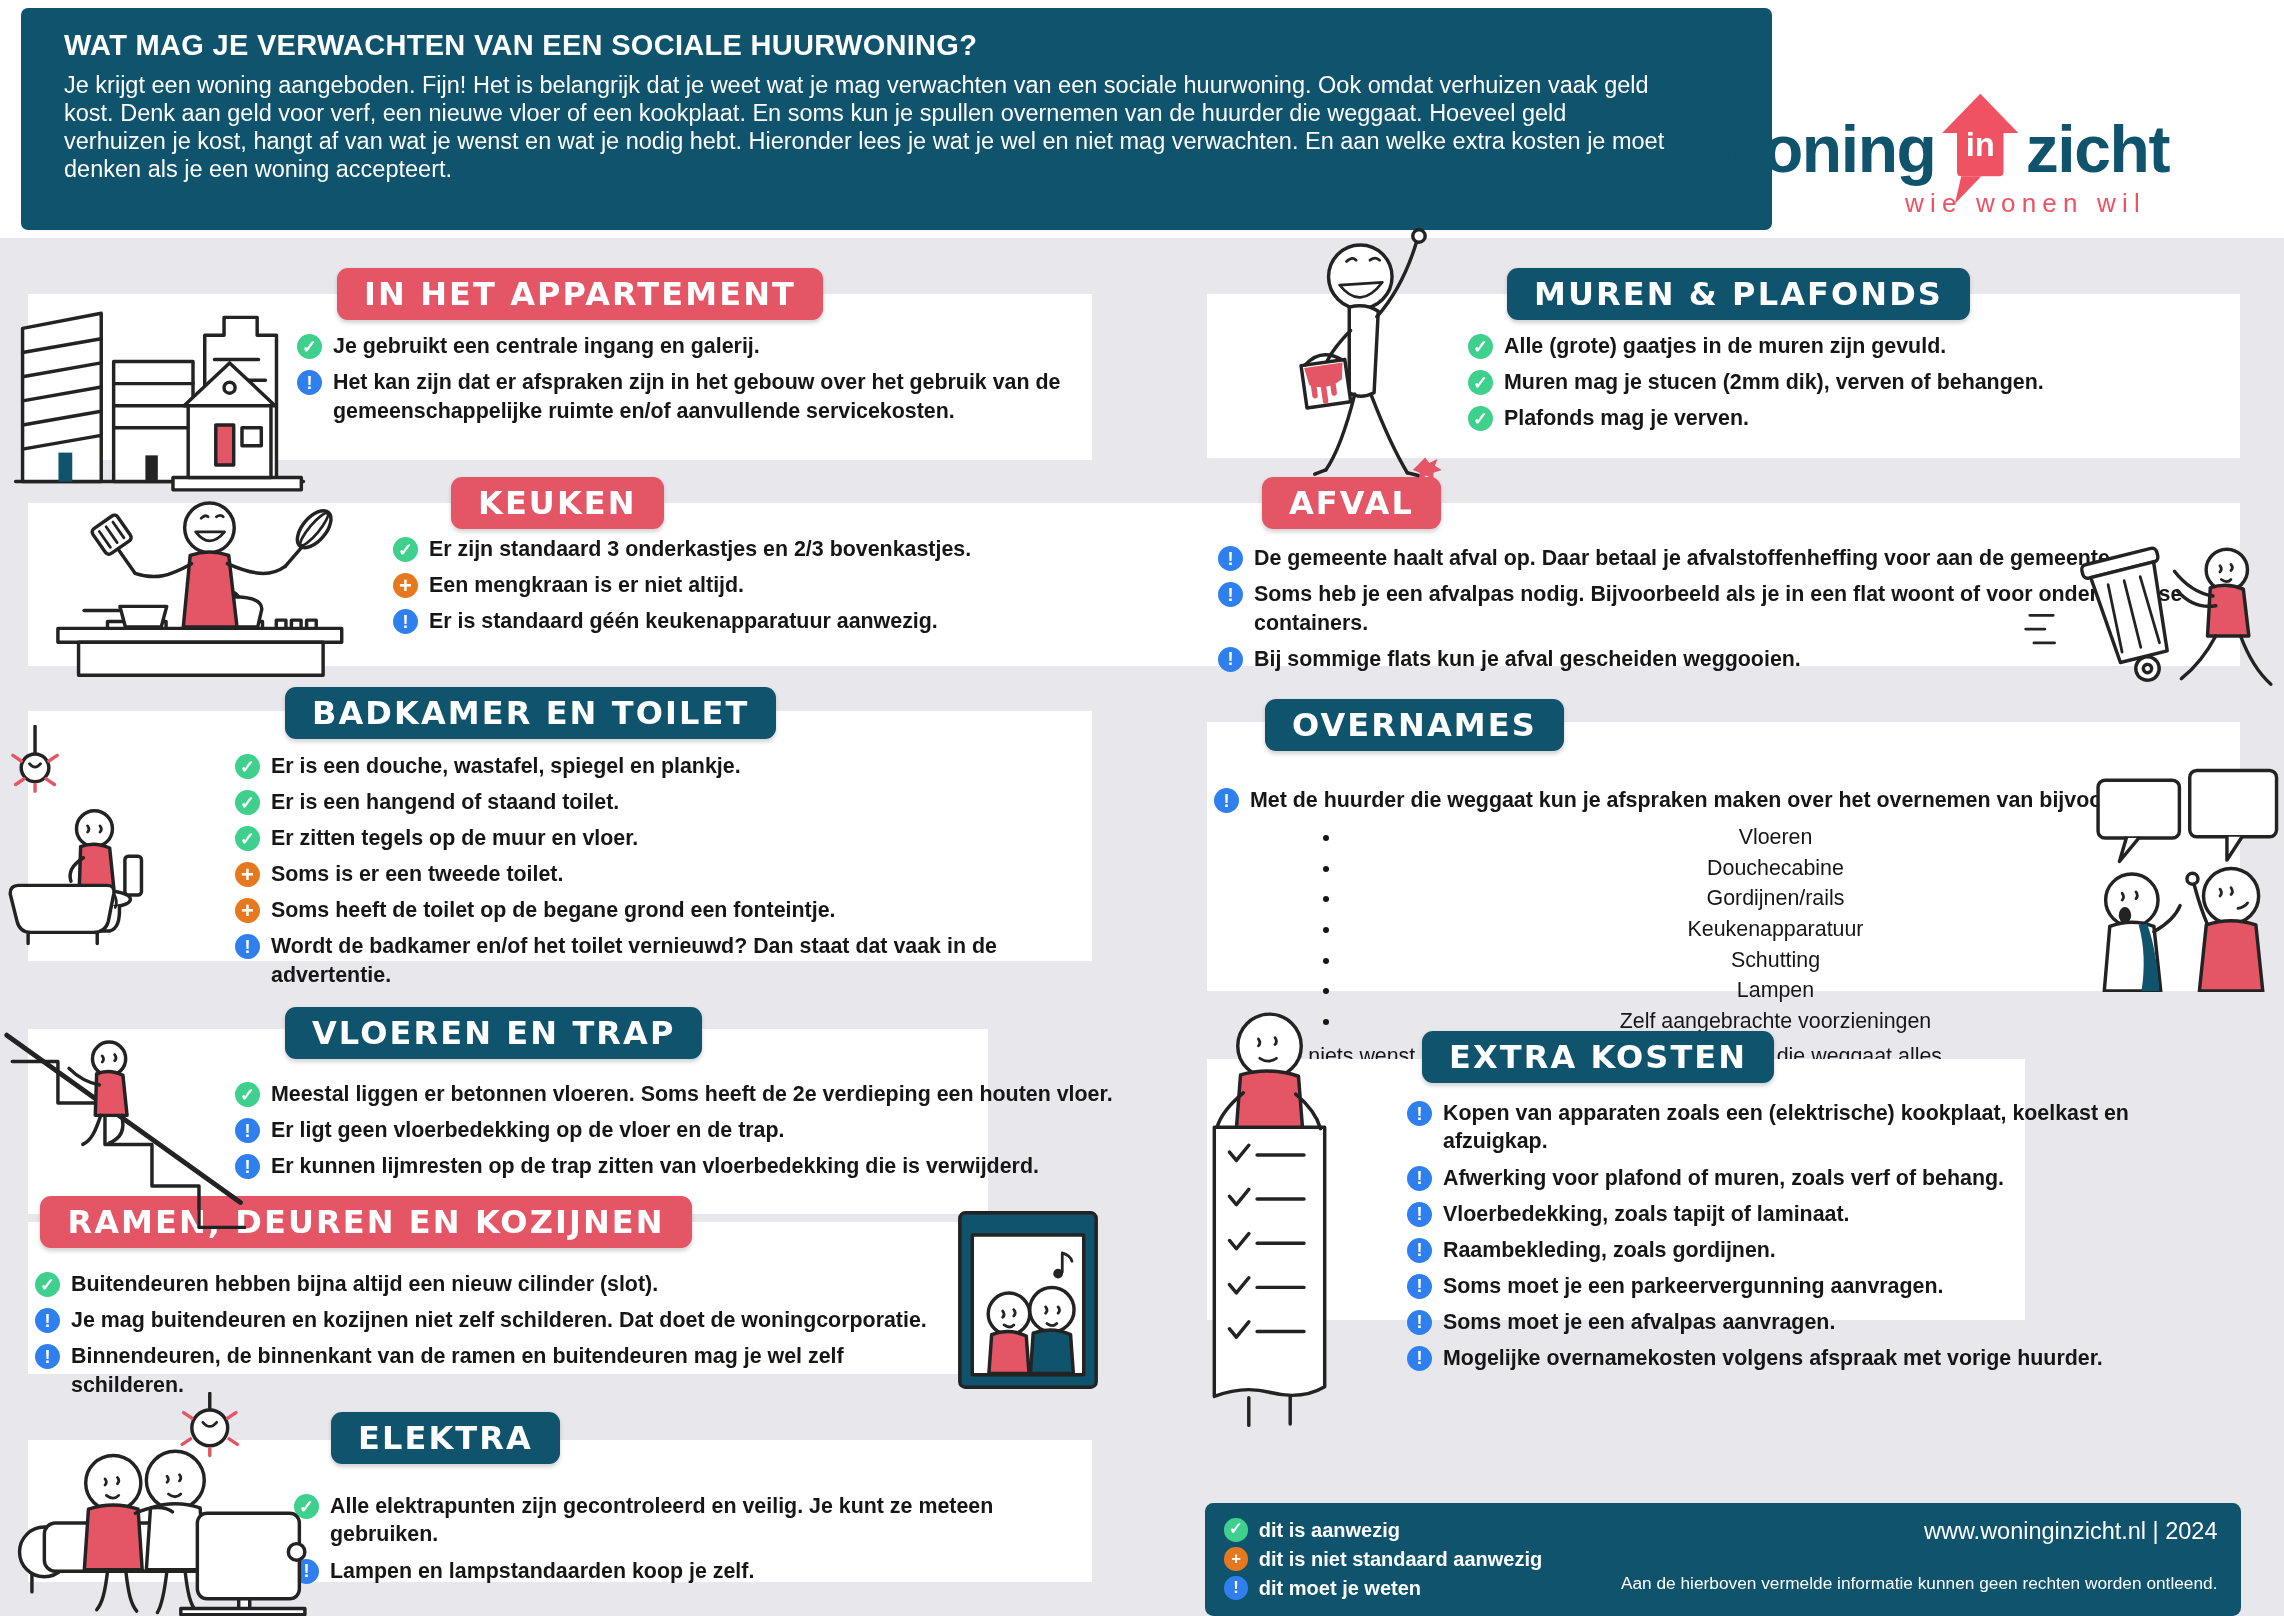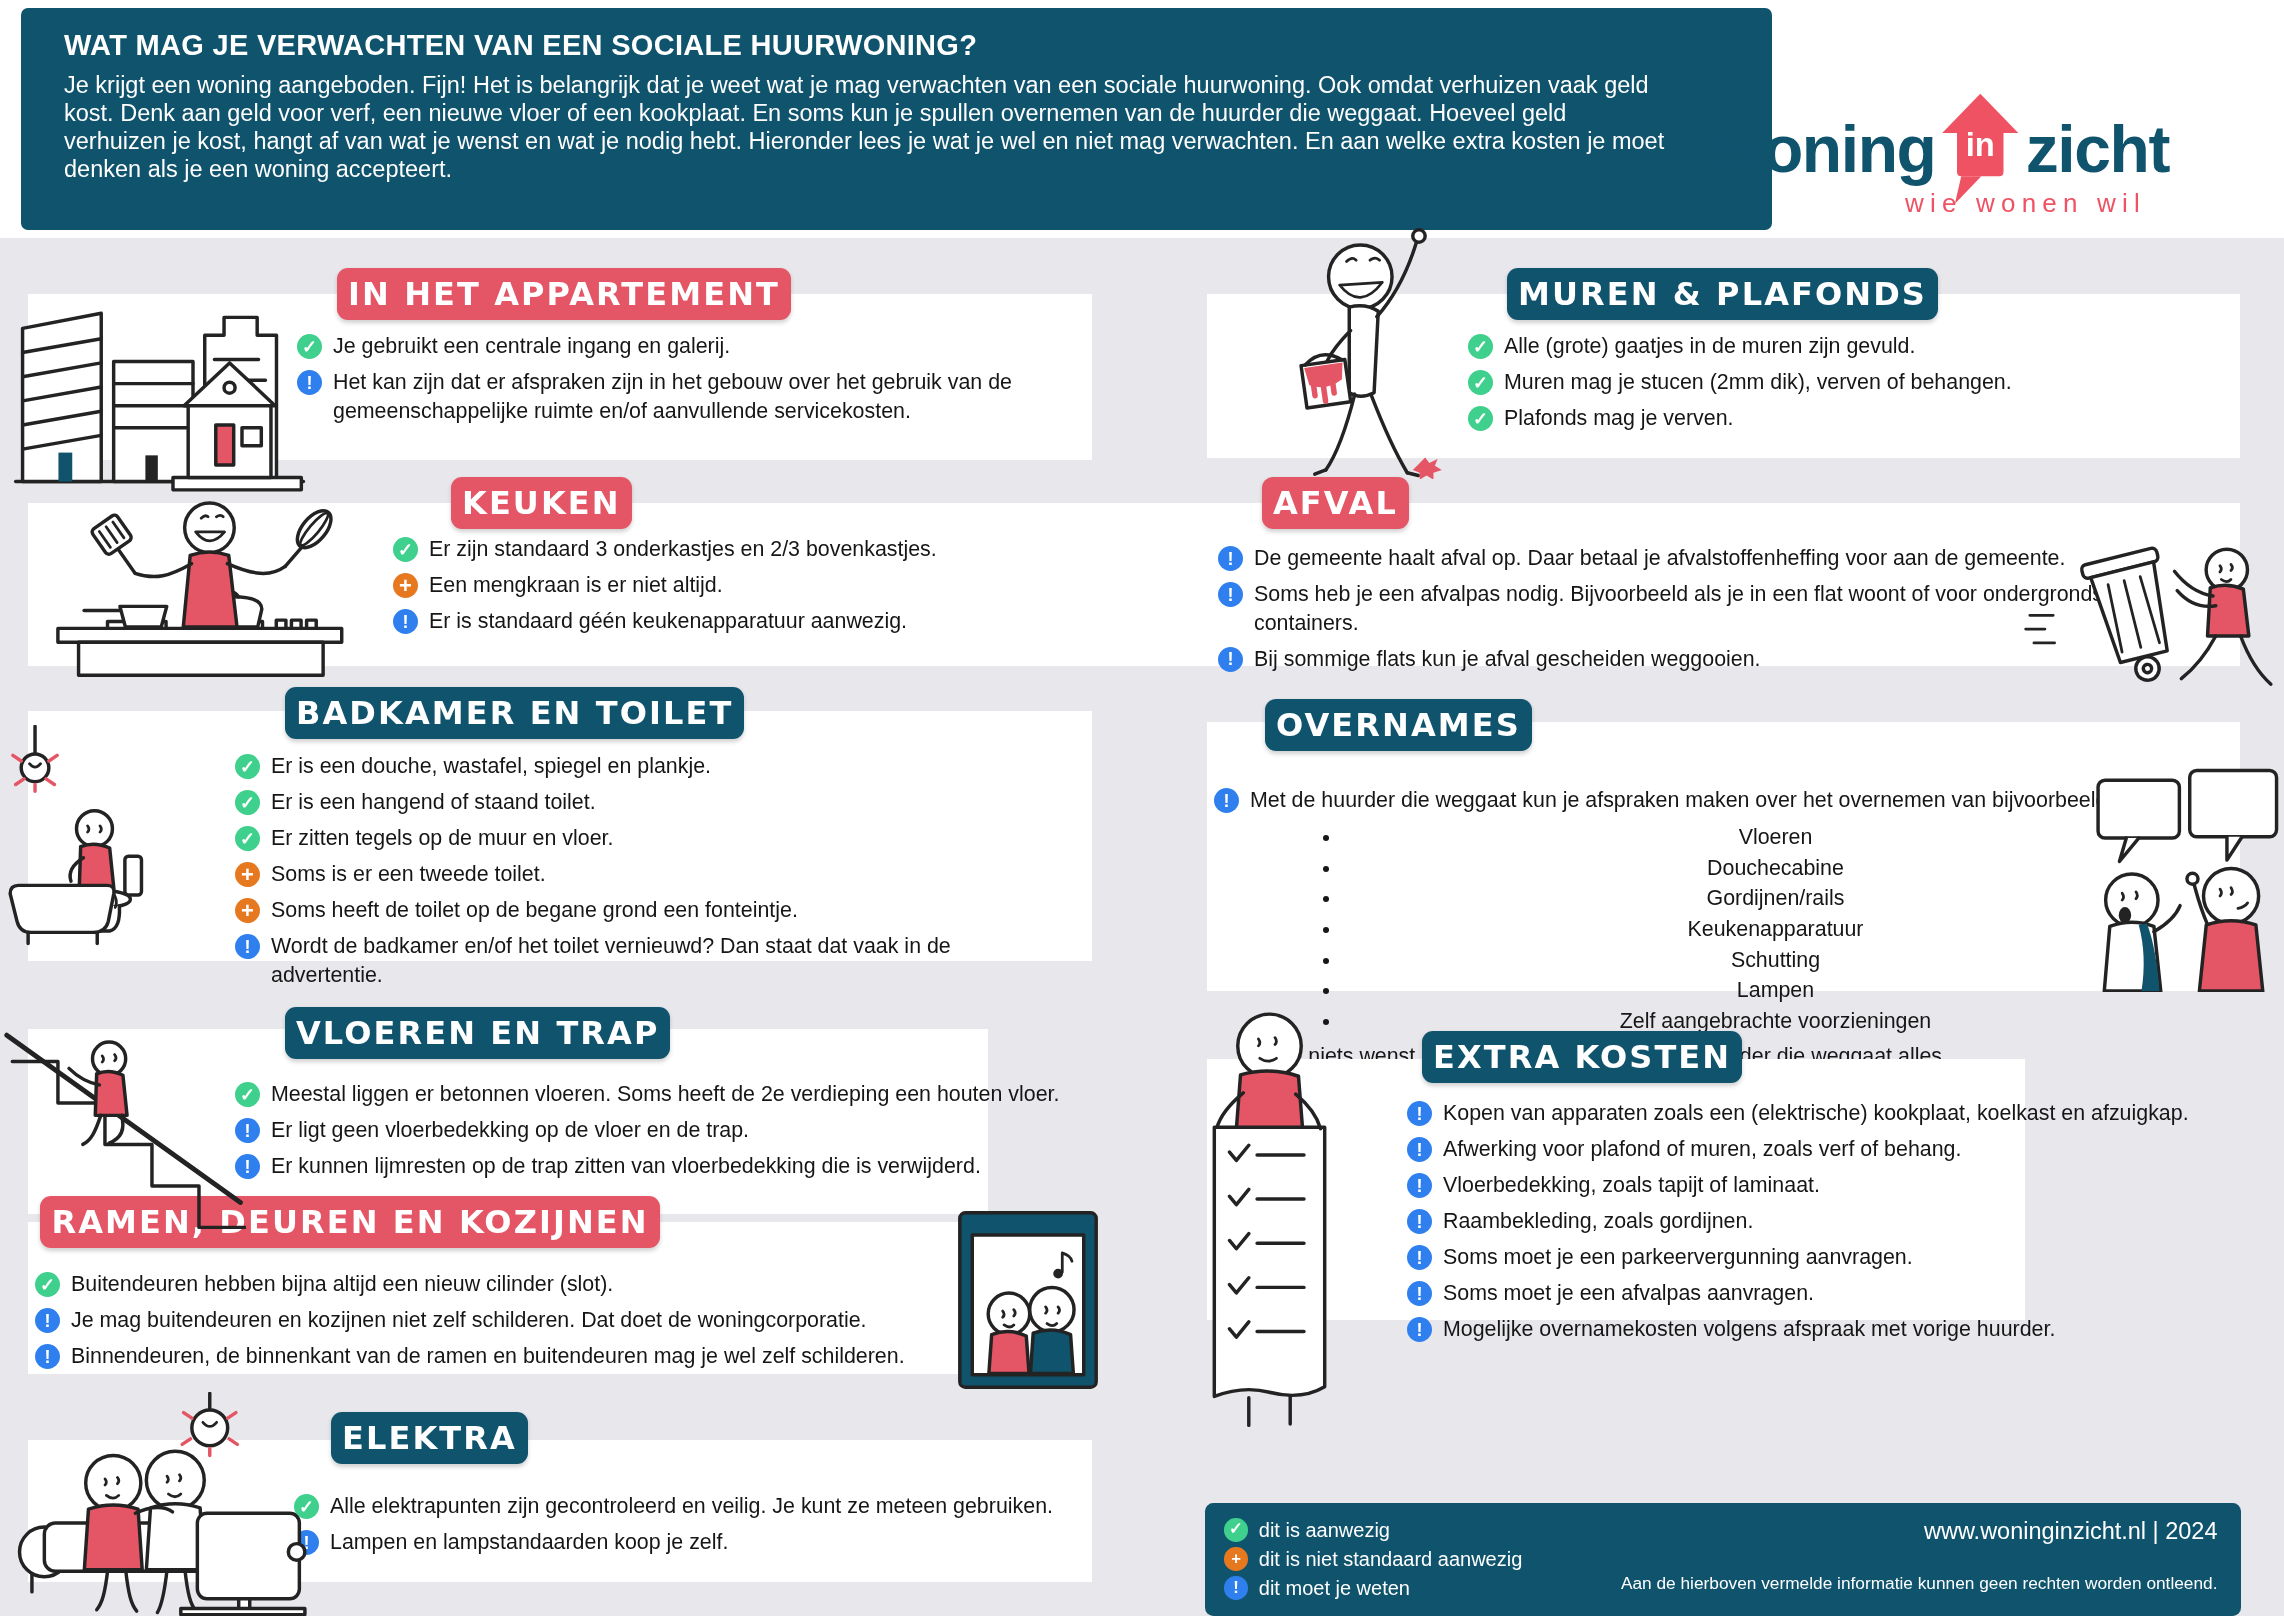--- a/index.html
+++ b/index.html
@@ -16,37 +16,37 @@
   .header-card .intro{position:absolute;left:43px;top:64px;width:1609px;font-size:23.5px;line-height:1.19;font-weight:400;}
   
   .logo{position:absolute;left:1713px;top:69px;width:456px;height:159px;z-index:2;display:flex;align-items:center;}
   .logo .word{font-size:66px;font-weight:bold;color:var(--teal);letter-spacing:-1.4px;}
   .logo svg{margin:0 2.8px;}
   .logo .tagline{position:absolute;left:192px;top:119px;color:var(--logo-red);font-size:26px;letter-spacing:6.2px;white-space:nowrap;}
   
   .card{position:absolute;background:#ffffff;z-index:1;}
   .badge{
     position:absolute;left:var(--bl);top:var(--bt);z-index:3;
-    padding:7px 11px;border-radius:11px;color:#fff;
+    padding:7px 27px;border-radius:11px;color:#fff;
     font-family:"DejaVu Sans",sans-serif;font-size:32px;font-weight:bold;letter-spacing:2.1px;white-space:nowrap;
     box-shadow:0 2.1px 4.1px rgba(0,0,0,.18);
   }
   .badge-red{background:var(--red);}
   .badge-teal{background:var(--teal);}
   .items{position:absolute;left:var(--il);top:var(--it);width:var(--iw);}
   .row{display:flex;gap:11px;margin-bottom:7.6px;align-items:flex-start;}
   .ic{
     flex:0 0 25px;width:25px;height:25px;border-radius:50%;margin-top:2.1px;
     color:#fff;display:flex;align-items:center;justify-content:center;
     font-size:18px;font-weight:bold;line-height:1;
   }
   .ic-check{background:var(--green);}
   .ic-plus{background:var(--orange);font-size:22px;}
   .ic-exclaim{background:var(--blue);}
-  .txt{flex:1;font-size:21.4px;line-height:1.33;}
+  .txt{flex:1;font-size:21.4px;line-height:1.33;font-weight:bold;}
   .sublist{margin:2.8px 0 5.5px 0;padding-left:128px;text-align:center;}
   .sublist li{font-size:21.4px;line-height:1.43;}
   .outro{margin:4.1px 0 0 36px;font-size:21.4px;line-height:1.33;}
   
   .illu{position:absolute;z-index:2;}
   
   .footer{
     position:absolute;left:1205px;top:1503px;width:1036px;height:113px;
     background:var(--teal);border-radius:8.3px;z-index:2;color:#fff;
   }

